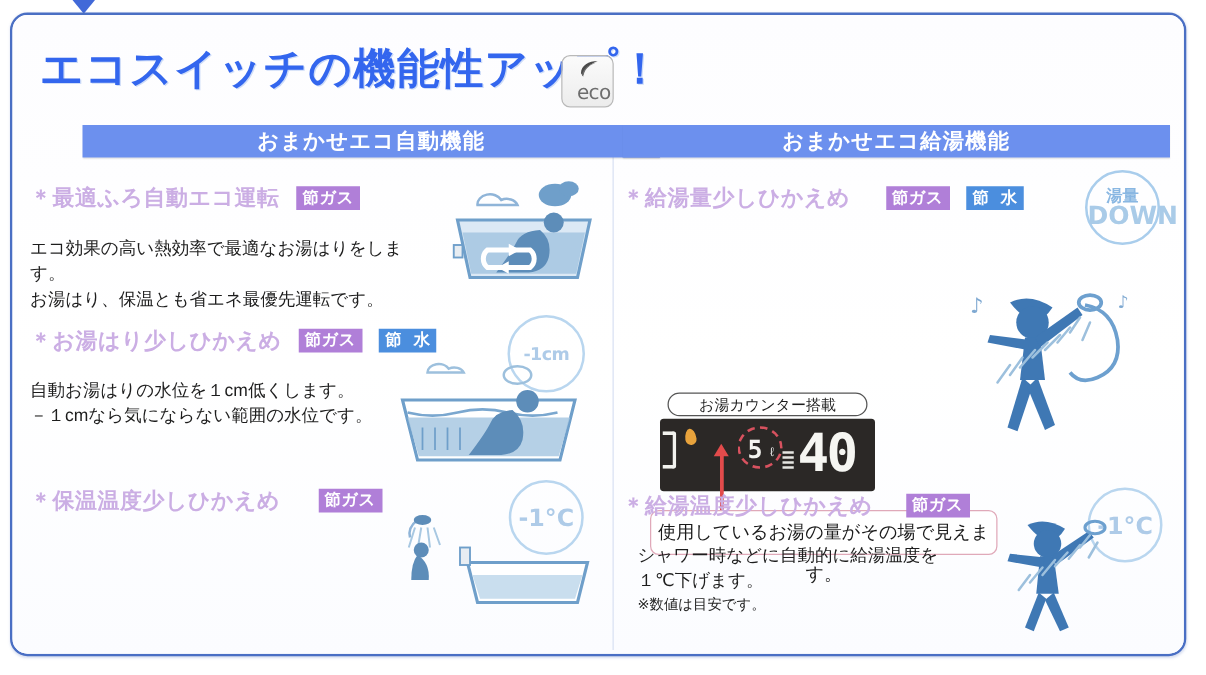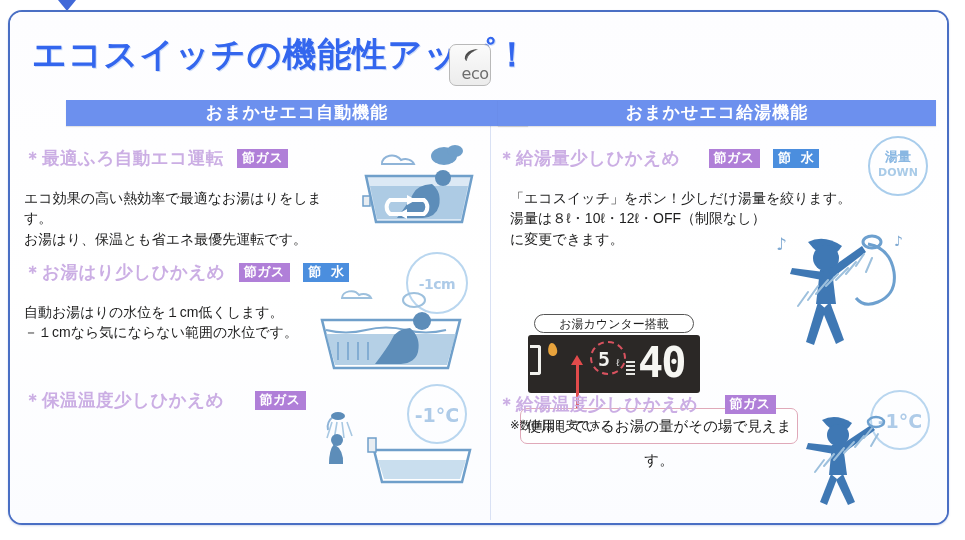--- a/index.html
+++ b/index.html
@@ -212,21 +212,21 @@
     padding-top: 11px;
   }
   .circle-down .cd-top {
     font-size: 13px;
     color: #89b7e2;
     letter-spacing: 0px;
     line-height: 15px;
     font-family: "Liberation Sans", sans-serif;
   }
   .circle-down .cd-bot {
-    font-size: 11px;
+    font-size: 20px;
     color: #a9cbe8;
     letter-spacing: 0px;
     line-height: 17px;
   }
 
   
   .counter-wrap {
     position: absolute;
     left: 30px;
     top: 168px;
@@ -457,23 +457,20 @@
 
       <div class="col col-right">
         <div class="col-head">おまかせエコ給湯機能</div>
 
         <div class="block" style="top:46px;width:445px;">
           <div class="block-title-row">
             <span class="block-title">＊給湯量少しひかえめ</span>
             <span class="tag tag-gas" style="margin-left:24px;">節ガス</span>
             <span class="tag tag-water">節 水</span>
           </div>
-          <div class="block-body" style="width:350px;margin-left:12px;">「エコスイッチ」をポン！少しだけ湯量を絞ります。
-湯量は８ℓ・10ℓ・12ℓ・OFF（制限なし）
-に変更できます。</div>
 
           <div class="circle-badge circle-down" style="left:370px;top:-10px;">
             <div class="cd-top">湯量</div>
             <div class="cd-bot">DOWN</div>
           </div>
 
           <div class="counter-wrap">
             <div class="counter-label">お湯カウンター搭載</div>
             <div class="lcd">
               <div class="seg-left"></div>
@@ -511,20 +508,22 @@
               </g>
             </svg>
           </div>
         </div>
 
         <div class="block" style="top:292px;width:445px;">
           <div class="block-title-row">
             <span class="block-title">＊給湯温度少しひかえめ</span>
             <span class="tag tag-gas" style="margin-left:22px;">節ガス</span>
           </div>
+          <div class="block-body" style="width:330px;margin-left:12px;">シャワー時などに自動的に給湯温度を
+１℃下げます。</div>
           <div class="block-note" style="width:330px;margin-left:12px;">※数値は目安です。</div>
 
           <div class="circle-badge circle-deg" style="left:372px;top:-2px;">-1°C</div>
 
           <div class="illus" style="left:290px;top:20px;">
             <svg width="130" height="95" viewBox="0 0 130 95">
               <path d="M34 8 q14 -7 30 3 q-12 20 -30 -3z" fill="#3f78b4"></path>
               <circle cx="50" cy="23" r="11" fill="#3f78b4"></circle>
               <path d="M44 33 l11 0 l4 30 l-18 0z" fill="#3f78b4"></path>
               <path d="M48 34 l-28 -3 l-2 6 l28 5z" fill="#3f78b4"></path>

